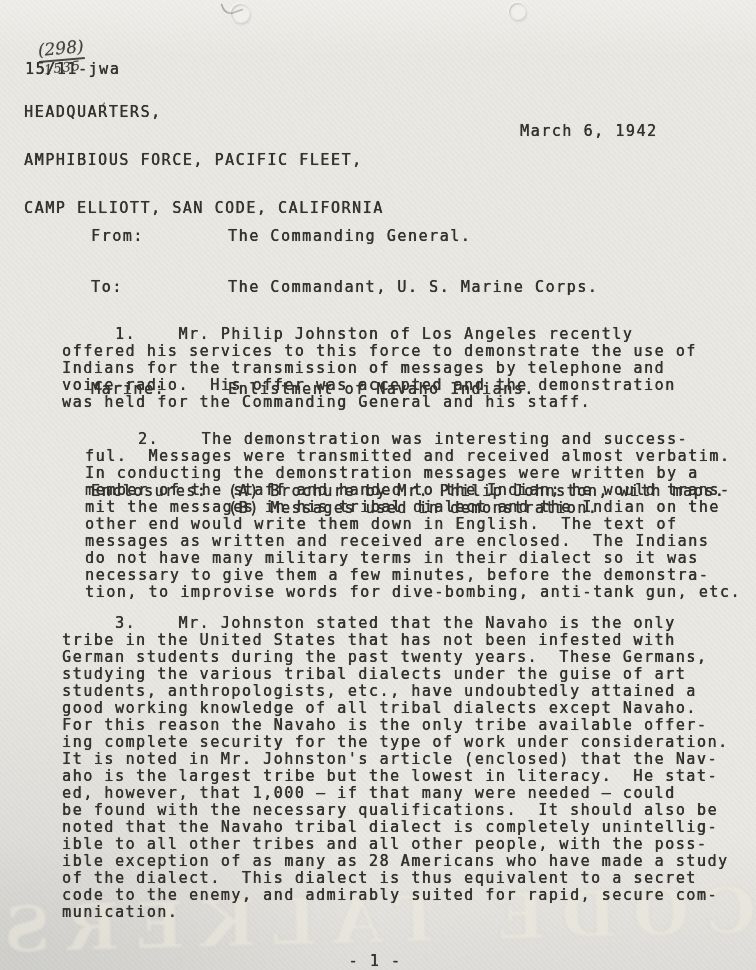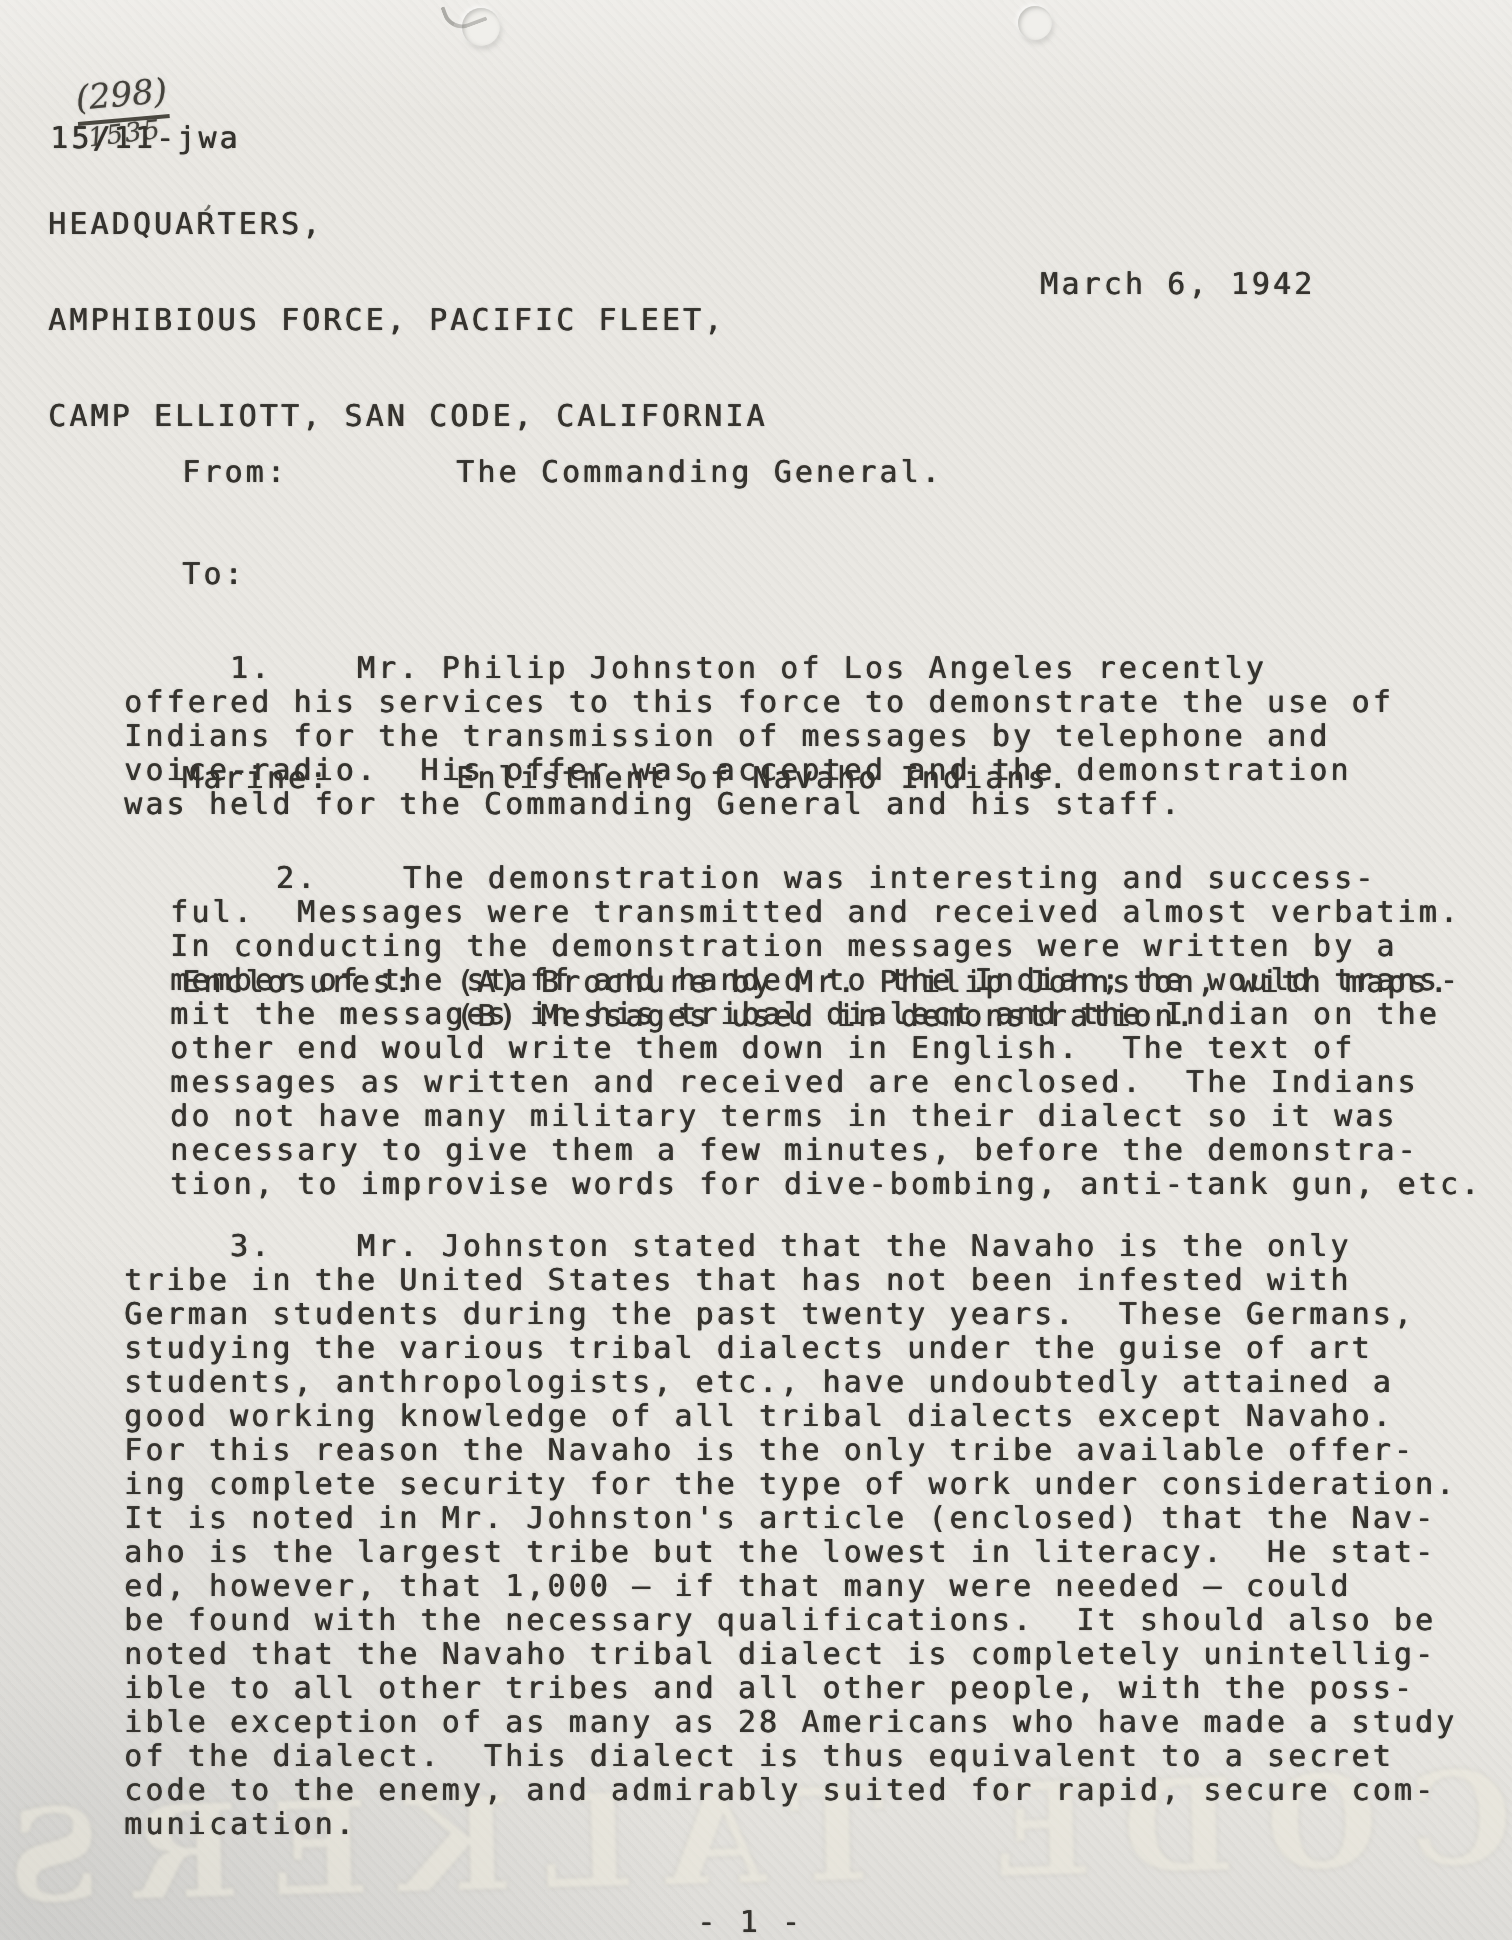--- a/index.html
+++ b/index.html
@@ -20,21 +20,21 @@
     font-family:"DejaVu Sans Mono","Liberation Mono",monospace;
     font-size:15px;
     letter-spacing:1.55px;
     line-height:17px;
     color:#35332e;
     text-shadow:0.3px 0 0 currentColor, 0 0 1px rgba(53,51,46,0.35);
     white-space:pre;
   }
   .abs{position:absolute;}
   .letterhead{top:72px;left:24px;width:732px;text-align:left;line-height:16px;}
-  .dateline{top:134px;left:520px;}
+  .dateline{top:123px;left:520px;}
   .fields{top:194px;left:73px;margin-left:18px;}
   .field-row{display:flex;}
   .field-label{width:137px;}
   .field-gap{height:17px;}
   .para{left:62px;}
   .p1{top:326px;}
   .p2{top:431px;margin-left:23px;}
   .p3{top:615px;}
   .page-number{top:953px;left:330px;width:90px;text-align:center;}
   .ref-number{top:61px;left:25px;}
@@ -105,20 +105,21 @@
 
   <div class="abs typed dateline">March 6, 1942</div>
 
   <div class="abs typed fields">
     <div class="field-row">
       <span class="field-label">From:</span>
       <span>The Commanding General.</span>
     </div>
     <div class="field-row">
       <span class="field-label">To:</span>
+      <span>The Commandant, U. S. Marine Corps.</span>
     </div>
     <div class="field-gap"></div>
     <div class="field-row">
       <span class="field-label">Marine:</span>
       <span>Enlistment of Navaho Indians.</span>
     </div>
     <div class="field-gap"></div>
     <div class="field-row">
       <span class="field-label">Enclosures:</span>
       <span>(A) Brochure by Mr. Philip Johnston, with maps.

